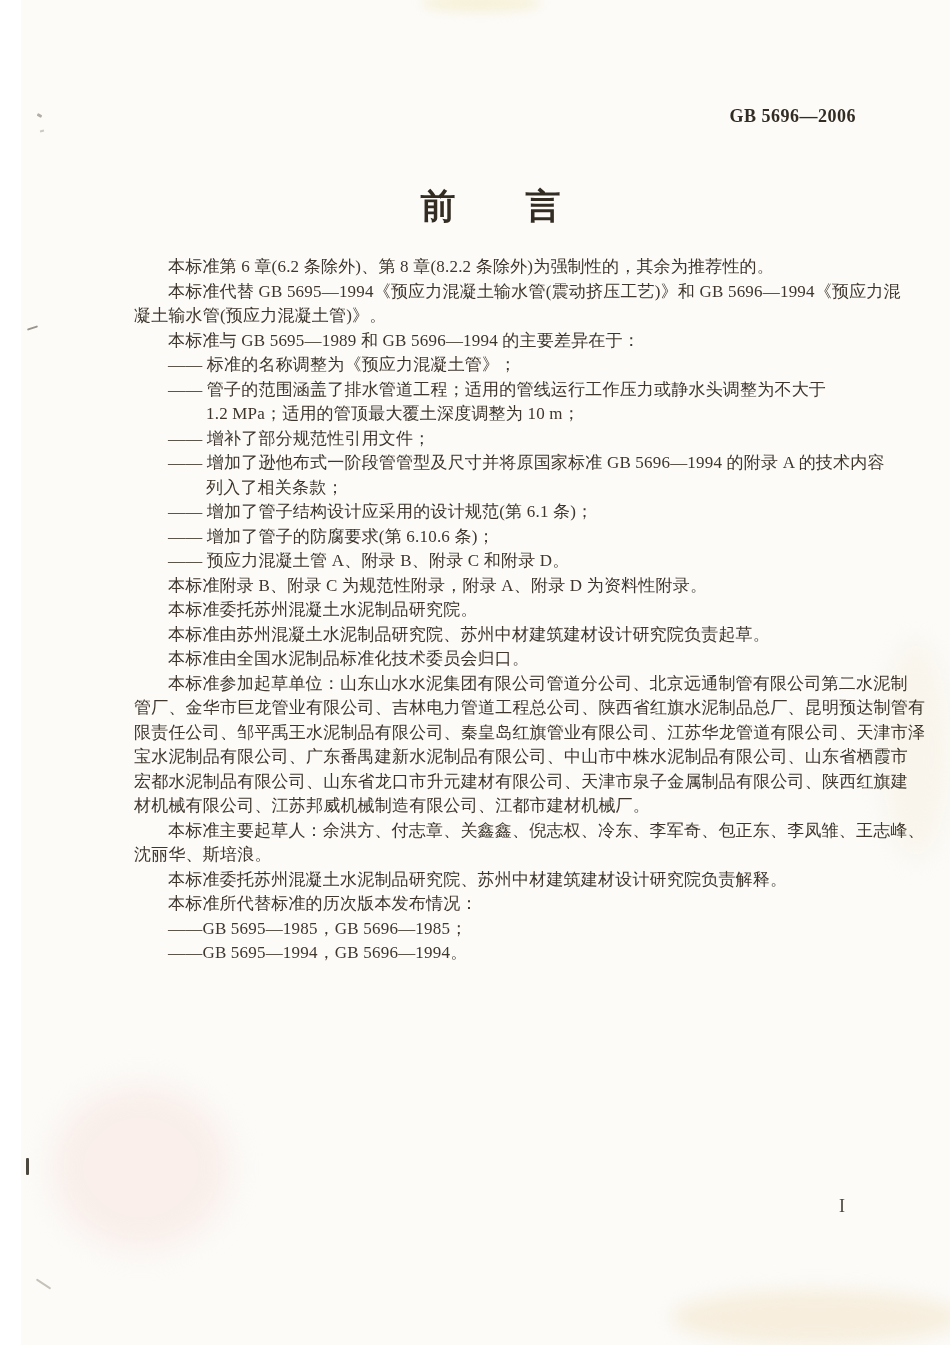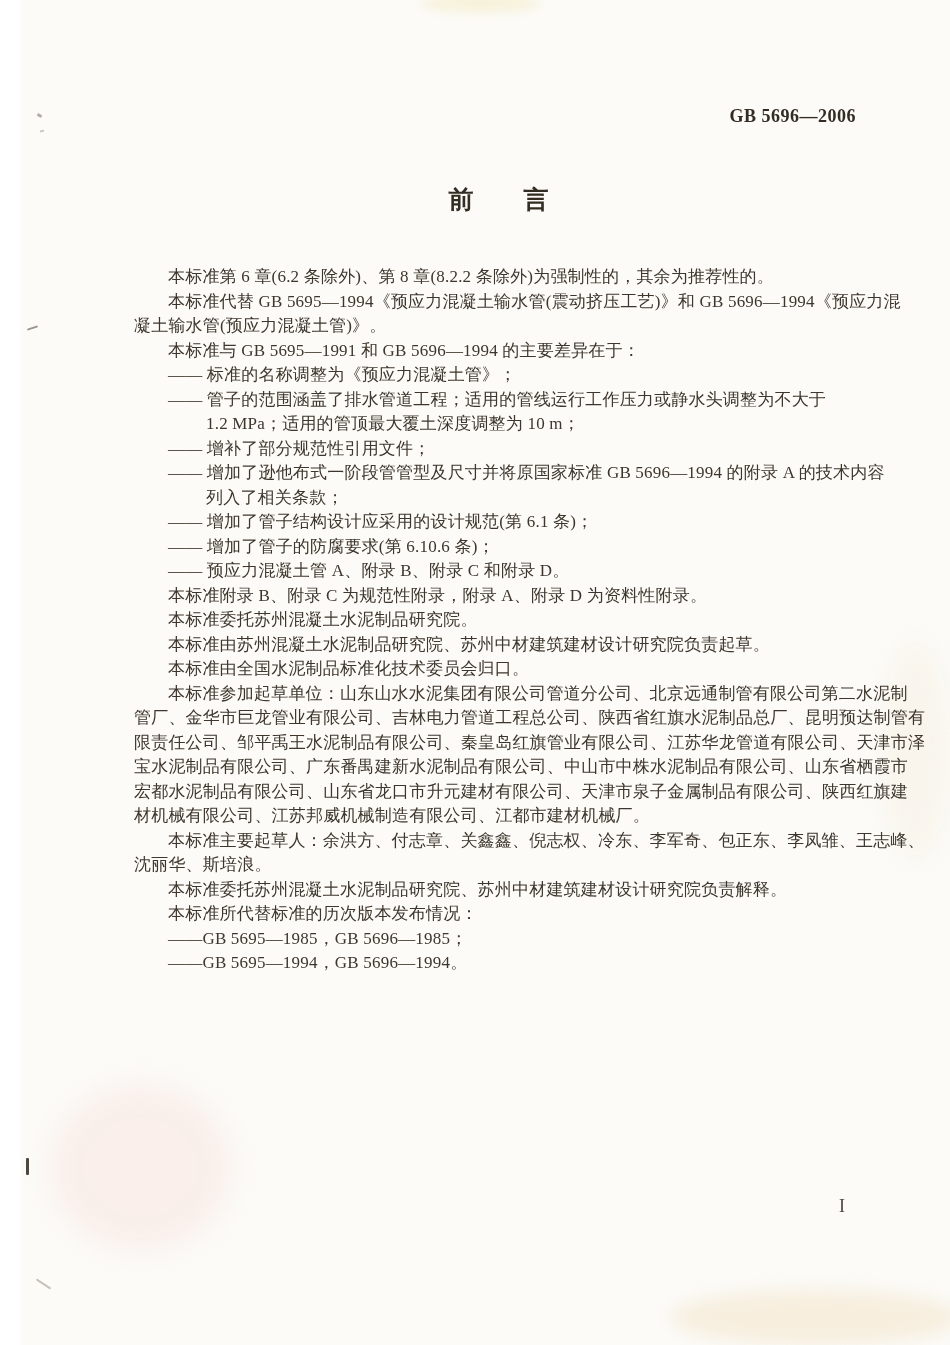--- a/index.html
+++ b/index.html
@@ -47,27 +47,27 @@
   .speck-e{left:14px;top:1283px;width:17px;height:2px;background:#c6c2b9;transform:rotate(33deg);border-radius:1px;}
   
   .header-code{
     position:absolute;top:106px;left:0;width:835px;
     text-align:right;
     font-size:18px;font-weight:bold;color:var(--ink-strong);
     letter-spacing:.5px;
   }
   
   .doc-title{
-    position:absolute;top:183px;left:80px;width:795px;
+    position:absolute;top:183px;left:72px;width:795px;
     text-align:center;
-    font-size:25px;font-weight:bold;color:var(--ink-strong);
+    font-size:35px;font-weight:bold;color:var(--ink-strong);
   }
   
   .body-block{
-    position:absolute;top:265px;left:113px;width:800px;
+    position:absolute;top:255px;left:113px;width:800px;
     font-size:17px;color:var(--ink);
     letter-spacing:.2px;
   }
   .line{height:24.5px;line-height:24.5px;white-space:nowrap;}
   .indent{padding-left:34px;}
   .dash-cont{padding-left:72px;}
   
   .page-number{
     position:absolute;top:1196px;left:818px;
     font-size:18px;color:#4d473e;
@@ -91,21 +91,21 @@
   <div class="speck speck-e"></div>
 
   <div class="header-code">GB 5696—2006</div>
 
   <div class="doc-title">前　　言</div>
 
   <div class="body-block">
     <div class="line indent">本标准第 6 章(6.2 条除外)、第 8 章(8.2.2 条除外)为强制性的，其余为推荐性的。</div>
     <div class="line indent">本标准代替 GB 5695—1994《预应力混凝土输水管(震动挤压工艺)》和 GB 5696—1994《预应力混</div>
     <div class="line">凝土输水管(预应力混凝土管)》。</div>
-    <div class="line indent">本标准与 GB 5695—1991 和 GB 5696—1994 的主要差异在于：</div>
+    <div class="line indent">本标准与 GB 5695—1989 和 GB 5696—1994 的主要差异在于：</div>
     <div class="line indent">—— 标准的名称调整为《预应力混凝土管》；</div>
     <div class="line indent">—— 管子的范围涵盖了排水管道工程；适用的管线运行工作压力或静水头调整为不大于</div>
     <div class="line dash-cont">1.2 MPa；适用的管顶最大覆土深度调整为 10 m；</div>
     <div class="line indent">—— 增补了部分规范性引用文件；</div>
     <div class="line indent">—— 增加了逊他布式一阶段管管型及尺寸并将原国家标准 GB 5696—1994 的附录 A 的技术内容</div>
     <div class="line dash-cont">列入了相关条款；</div>
     <div class="line indent">—— 增加了管子结构设计应采用的设计规范(第 6.1 条)；</div>
     <div class="line indent">—— 增加了管子的防腐要求(第 6.10.6 条)；</div>
     <div class="line indent">—— 预应力混凝土管 A、附录 B、附录 C 和附录 D。</div>
     <div class="line indent">本标准附录 B、附录 C 为规范性附录，附录 A、附录 D 为资料性附录。</div>

